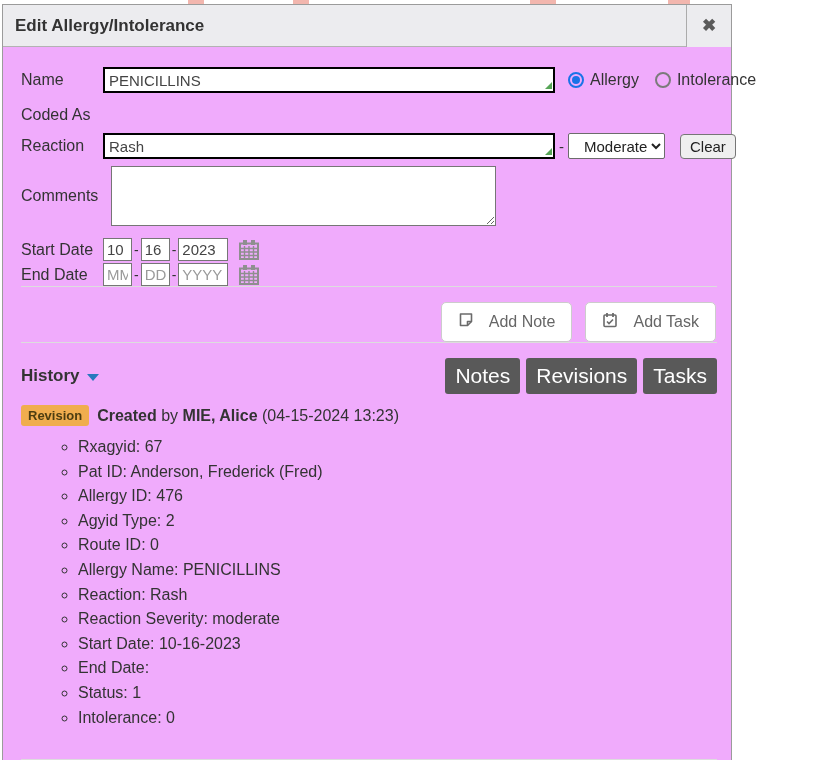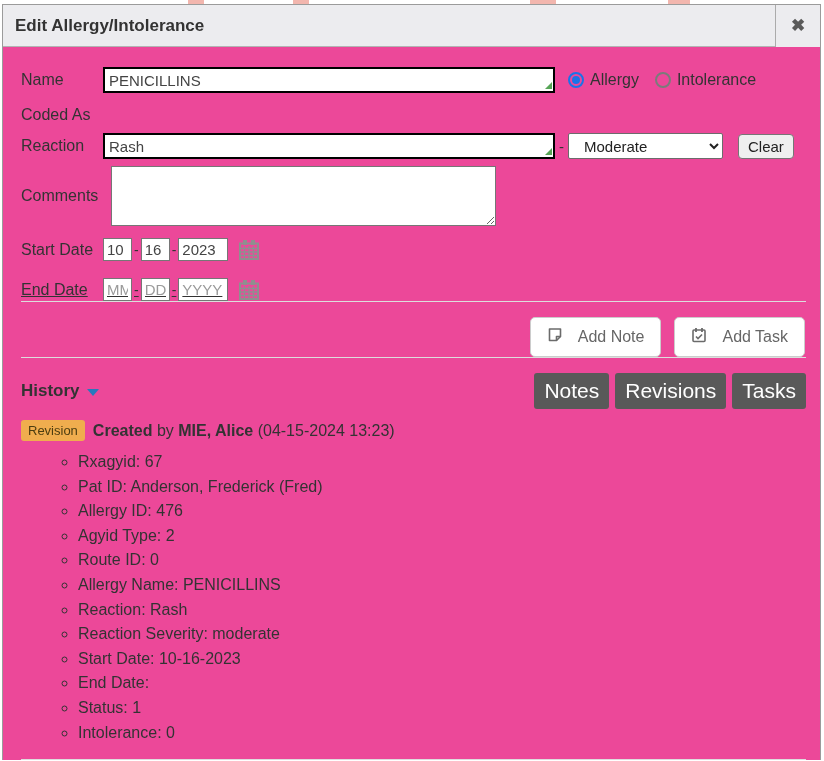--- a/index.html
+++ b/index.html
@@ -6,22 +6,22 @@
   html, body { width: 824px; height: 761px; overflow: hidden; background: #fff;
     font-family: "Liberation Sans", sans-serif; color: #333; }
 
   
   .bg-fragment { position: absolute; top: 0; height: 4px; background: #f2b6ae; }
   .bgf1 { left: 188px; width: 16px; }
   .bgf2 { left: 293px; width: 16px; }
   .bgf3 { left: 530px; width: 26px; }
   .bgf4 { left: 668px; width: 22px; }
 
-  .dialog { position: absolute; left: 2px; top: 4px; width: 819px; height: 756px;
-    background: #ec4899; border: 1px solid #9b9b9b; border-bottom: none;
+  .dialog { position: absolute; left: 2px; top: 4px; width: 730px; height: 756px;
+    background: #f0abfc; border: 1px solid #9b9b9b; border-bottom: none;
     display: flex; flex-direction: column; }
 
   .titlebar { height: 42px; background: #ececef; border-bottom: 1px solid #b3b3b3;
     display: flex; align-items: center; flex-shrink: 0; }
   .titlebar h1 { font-size: 17px; font-weight: bold; color: #333; padding-left: 12px; flex: 1; }
   .close-btn { width: 45px; height: 42px; border-left: 1px solid #ababab;
     display: flex; align-items: center; justify-content: center;
     font-size: 17px; font-weight: bold; color: #5a5a5a; cursor: pointer; background: #ececef; }
 
   .content { padding: 20px 14px 0 18px; flex: 1; display: flex; flex-direction: column; }
@@ -51,21 +51,21 @@
     font-family: "Liberation Sans", sans-serif; }
   .clear-btn { margin-left: 15px; background: #efefef; border: 1px solid #767676;
     border-radius: 4px; font-size: 15px; color: #222; padding: 3px 9px; cursor: pointer;
     font-family: "Liberation Sans", sans-serif; }
 
   .comments-row { margin-top: 7px; gap: 8px; }
   .comments-row textarea { width: 385px; height: 60px; border: 1px solid #767676;
     font-size: 15px; padding: 3px; resize: both; font-family: "Liberation Sans", sans-serif; }
 
   .date-row { margin-top: 12px; }
-  .date-row.second { margin-top: 17px; text-decoration: underline; }
+  .date-row.second { margin-top: 2px; }
   .d-in { height: 23px; border: 1px solid #767676; font-size: 15px; padding: 0 3px;
     color: #444; font-family: "Liberation Sans", sans-serif; }
   .d-in::placeholder { color: #9a9a9a; }
   .d-mm, .d-dd { width: 29px; }
   .d-yy { width: 50px; }
   .d-dash { margin: 0 2px; font-size: 14px; }
   .cal-icon { margin-left: 10px; display: inline-flex; cursor: pointer; }
 
   hr.div { border: none; border-top: 1px solid #ddd; margin: 0; }
   .div1 { margin-top: 17px; }
@@ -79,21 +79,21 @@
   .history-title { font-size: 17px; font-weight: bold; color: #333; }
   .caret { width: 0; height: 0; border-left: 6px solid transparent;
     border-right: 6px solid transparent; border-top: 7px solid #2779bd;
     margin-left: 7px; margin-top: 3px; cursor: pointer; }
   .hist-btns { margin-left: auto; display: flex; gap: 6px; }
   .dark-btn { background: #595959; color: #fff; border: none; border-radius: 3px;
     font-size: 21px; padding: 6px 10px; cursor: pointer; font-family: "Liberation Sans", sans-serif; }
 
   .revision-line { display: flex; align-items: center; margin-top: 11px; font-size: 16px; }
   .rev-badge { background: #f0ad4e; color: #4c3d10; font-size: 13px; border-radius: 3px;
-    padding: 3px 7px; margin-right: 8px; }
+    padding: 3px 7px; margin-right: 8px; font-weight: bold; }
   .bold { font-weight: bold; }
   .revision-line .sp { white-space: pre; }
 
   ul.details { list-style-type: circle; padding-left: 57px; margin-top: 9px; }
   ul.details li { font-size: 16px; line-height: 24.6px; color: #333; }
 
   .bottom-rule { margin-top: auto; border: none; border-top: 1px solid #ddd; }
 </style>
 </head>
 <body>

